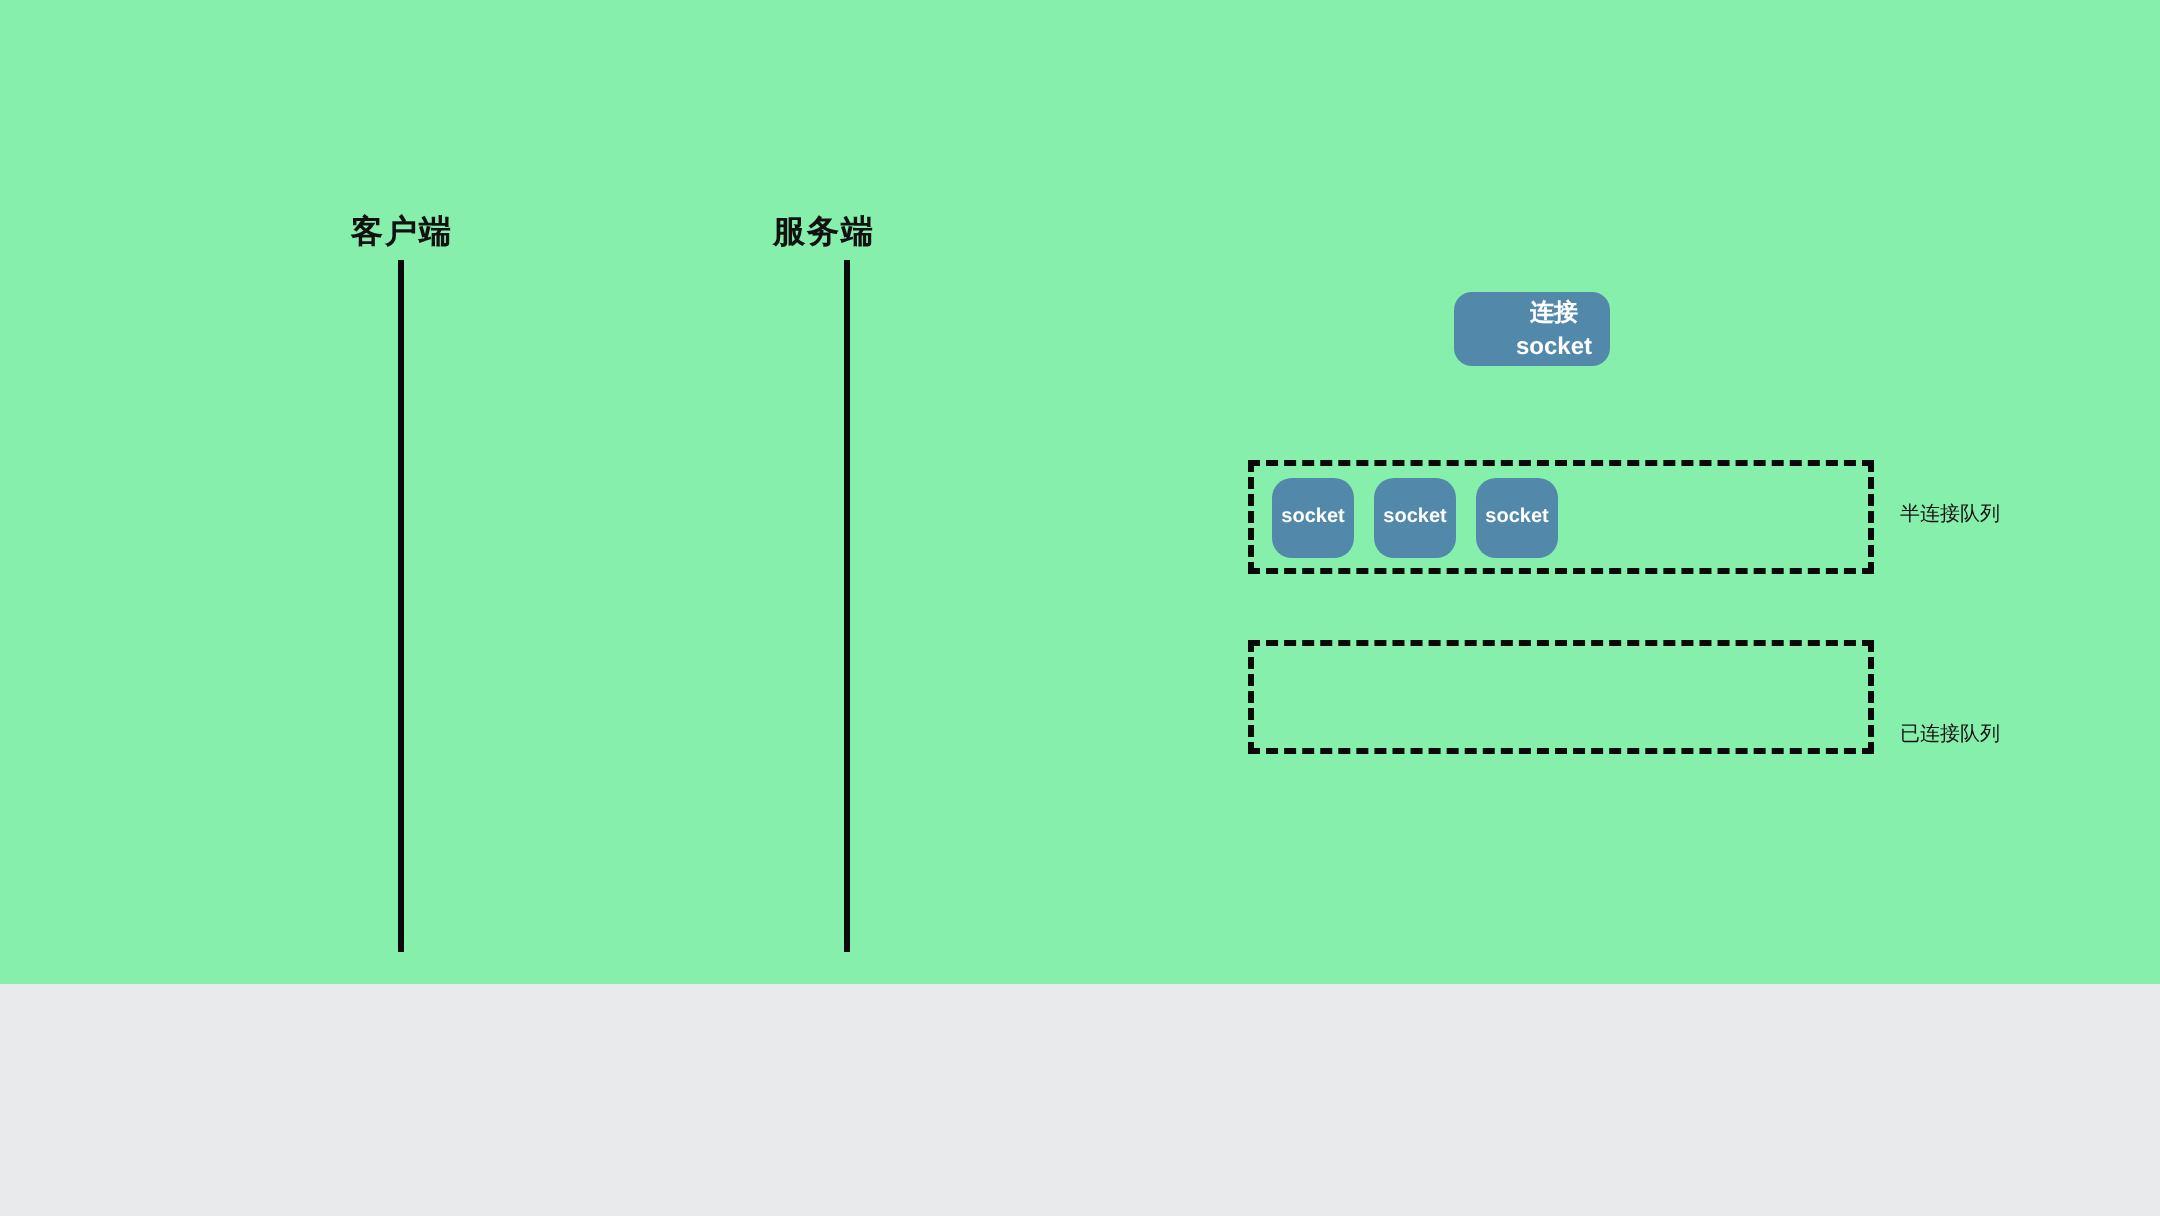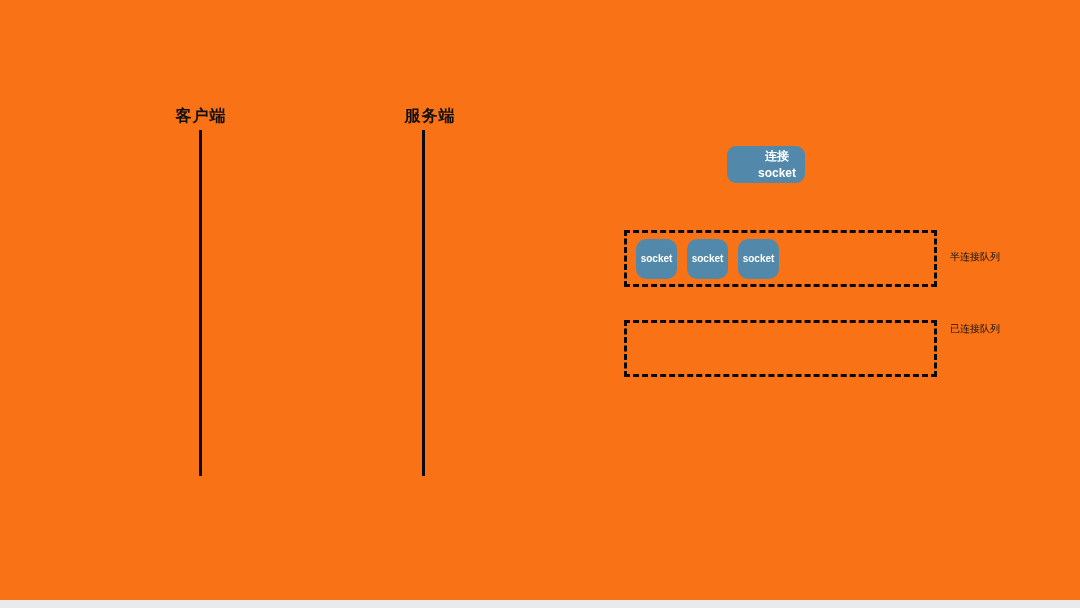--- a/index.html
+++ b/index.html
@@ -4,37 +4,37 @@
 <style>
   * { margin: 0; padding: 0; box-sizing: border-box; }
   html, body { width: 100%; height: 100%; }
   body {
     font-family: "Liberation Sans", "DejaVu Sans", sans-serif;
     background: #e9eaec;
   }
   .canvas {
     position: relative;
     width: 1080px;
-    height: 600px;
-    background: #f97316;
+    height: 492px;
+    background: #86efac;
     overflow: hidden;
   }
 
   
   .lifeline-label {
     position: absolute;
     width: 120px;
     text-align: center;
     font-size: 16px;
     font-weight: 600;
     color: #111;
     letter-spacing: 1px;
   }
   .lifeline-label.client { left: 141px; top: 106px; }
-  .lifeline-label.server { left: 370px; top: 106px; }
+  .lifeline-label.server { left: 352px; top: 106px; }
 
   
   .lifeline {
     position: absolute;
     top: 130px;
     width: 3px;
     height: 346px;
     background: #0a0a0a;
   }
   .lifeline.client { left: 199px; }
@@ -93,21 +93,21 @@
   
   .queue-label {
     position: absolute;
     left: 950px;
     font-size: 10px;
     font-weight: 500;
     color: #111;
     white-space: nowrap;
   }
   .queue-label.syn { top: 250px; }
-  .queue-label.accept { top: 322px; }
+  .queue-label.accept { top: 360px; }
 </style>
 </head>
 <body>
 
 <div class="canvas">
 
   <div class="lifeline-label client">客户端</div>
   <div class="lifeline-label server">服务端</div>
 
   <div class="lifeline client"></div>

